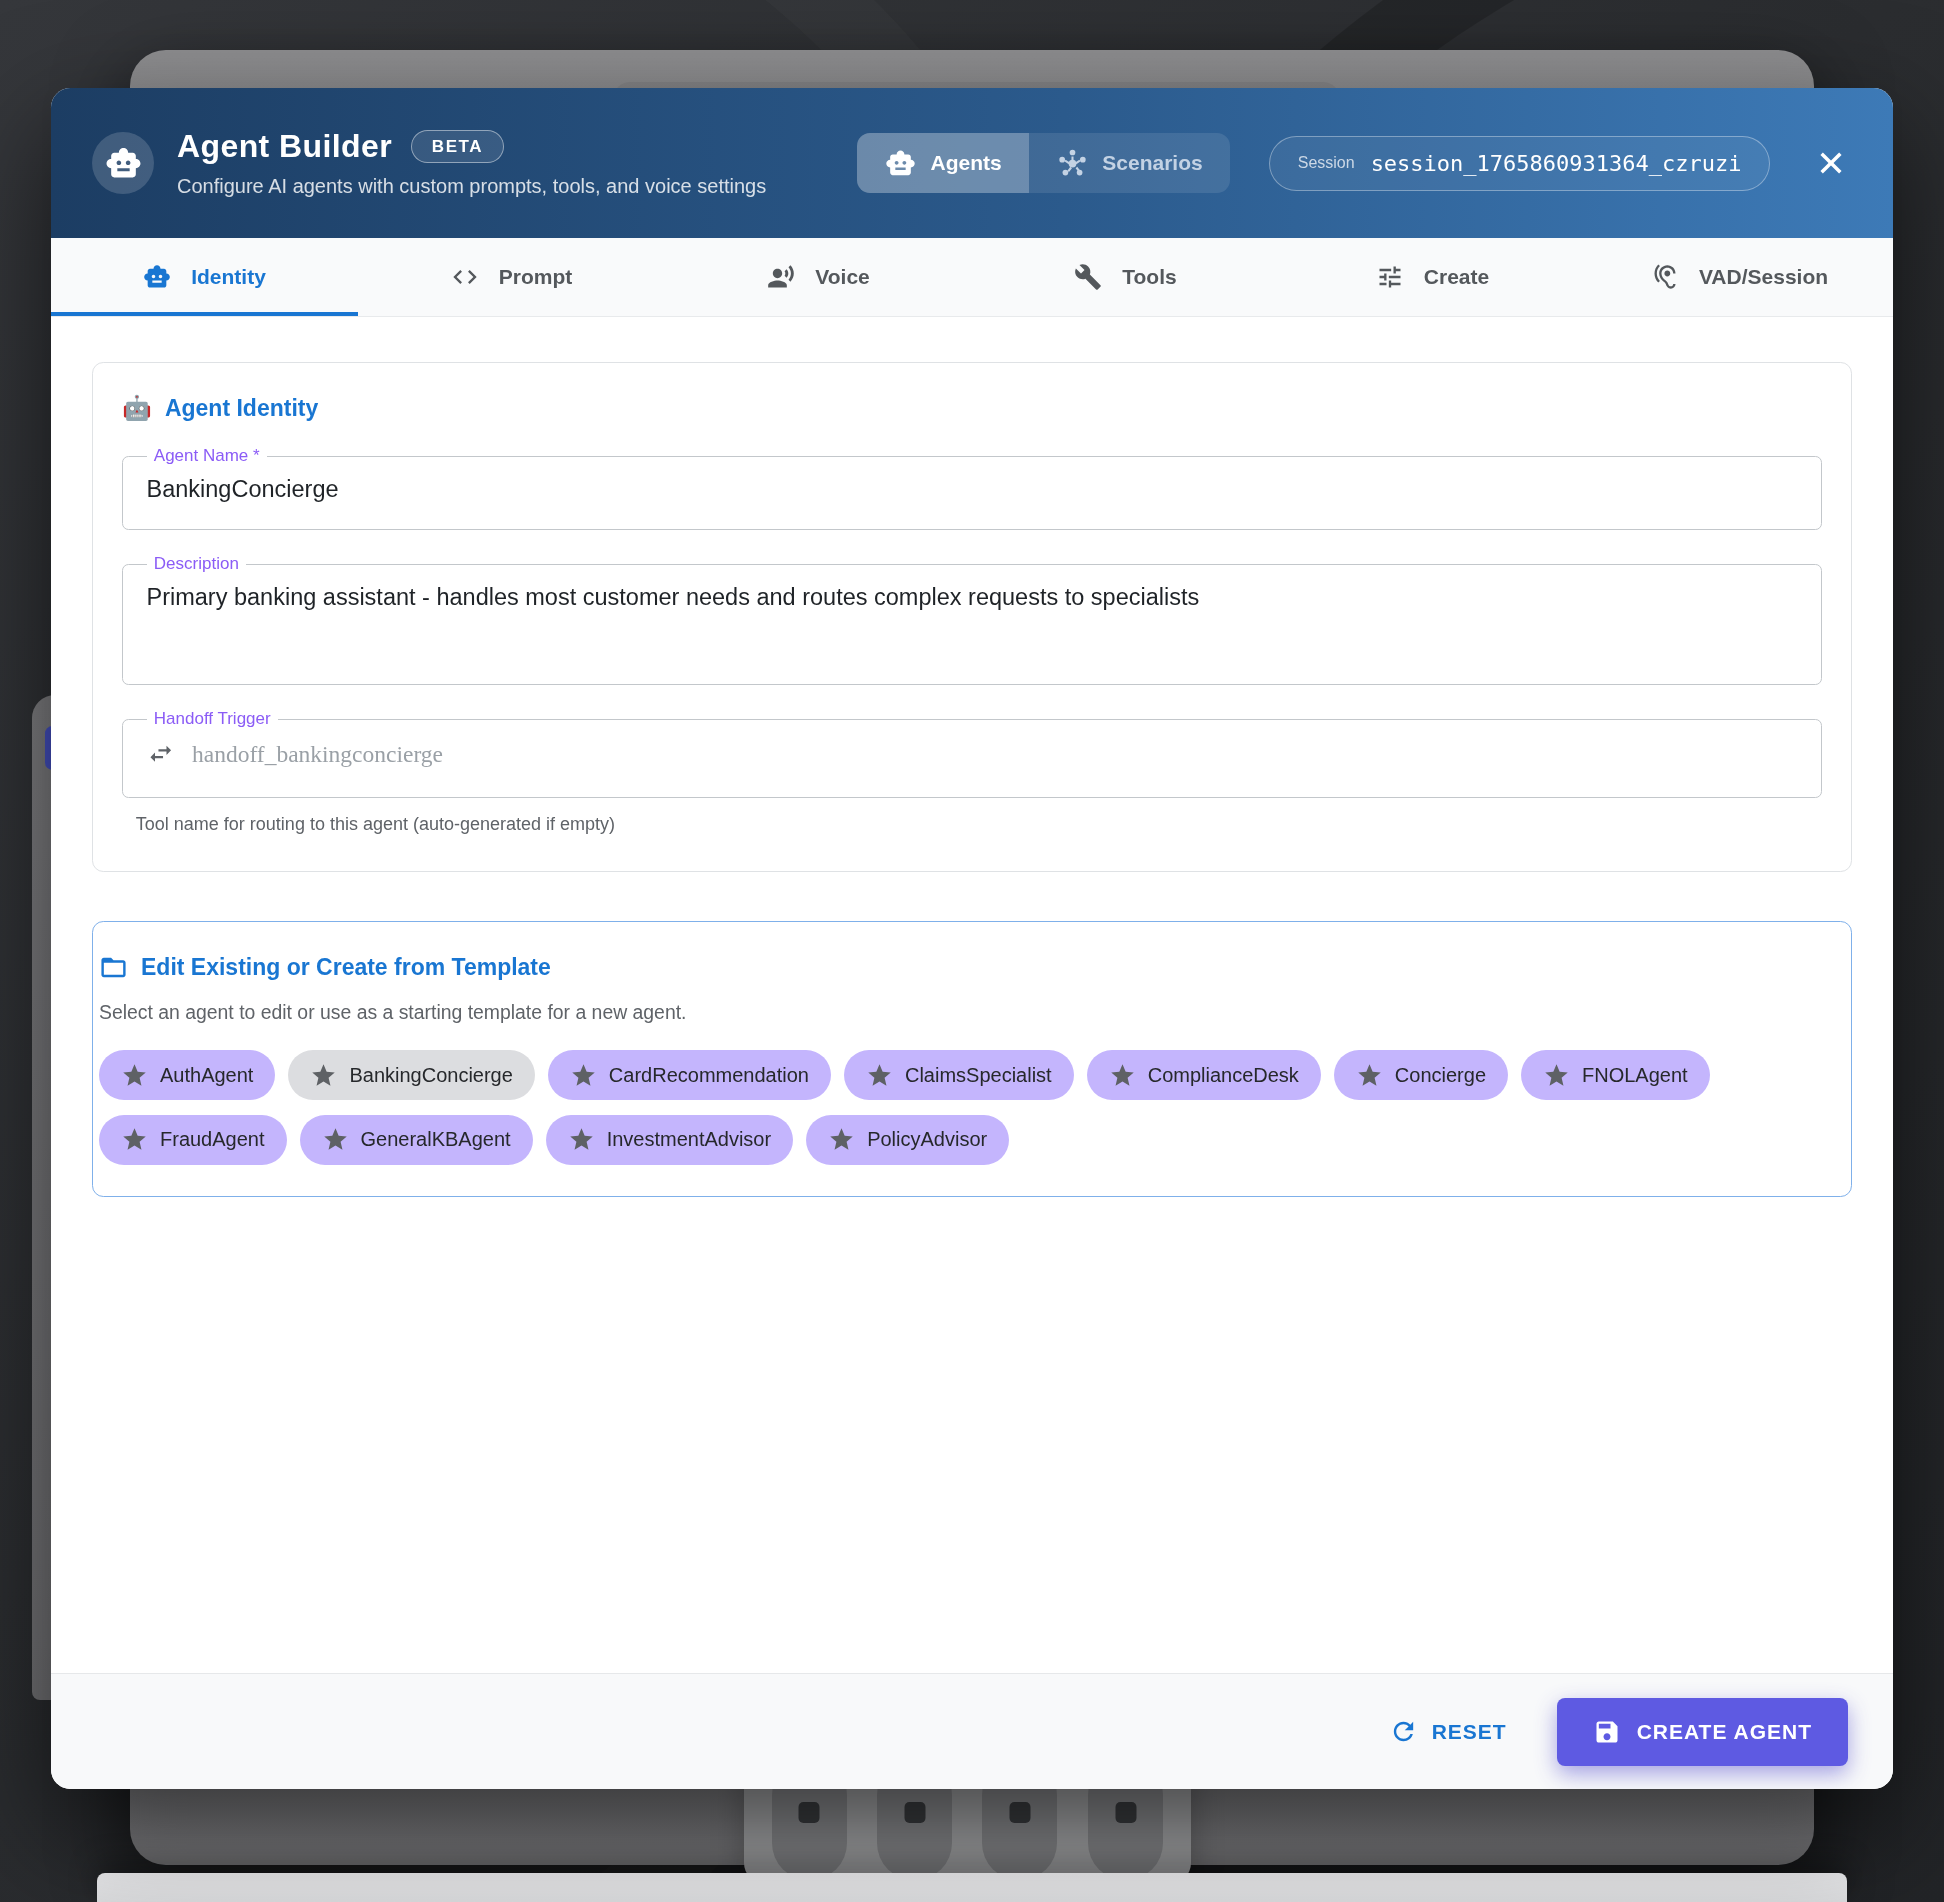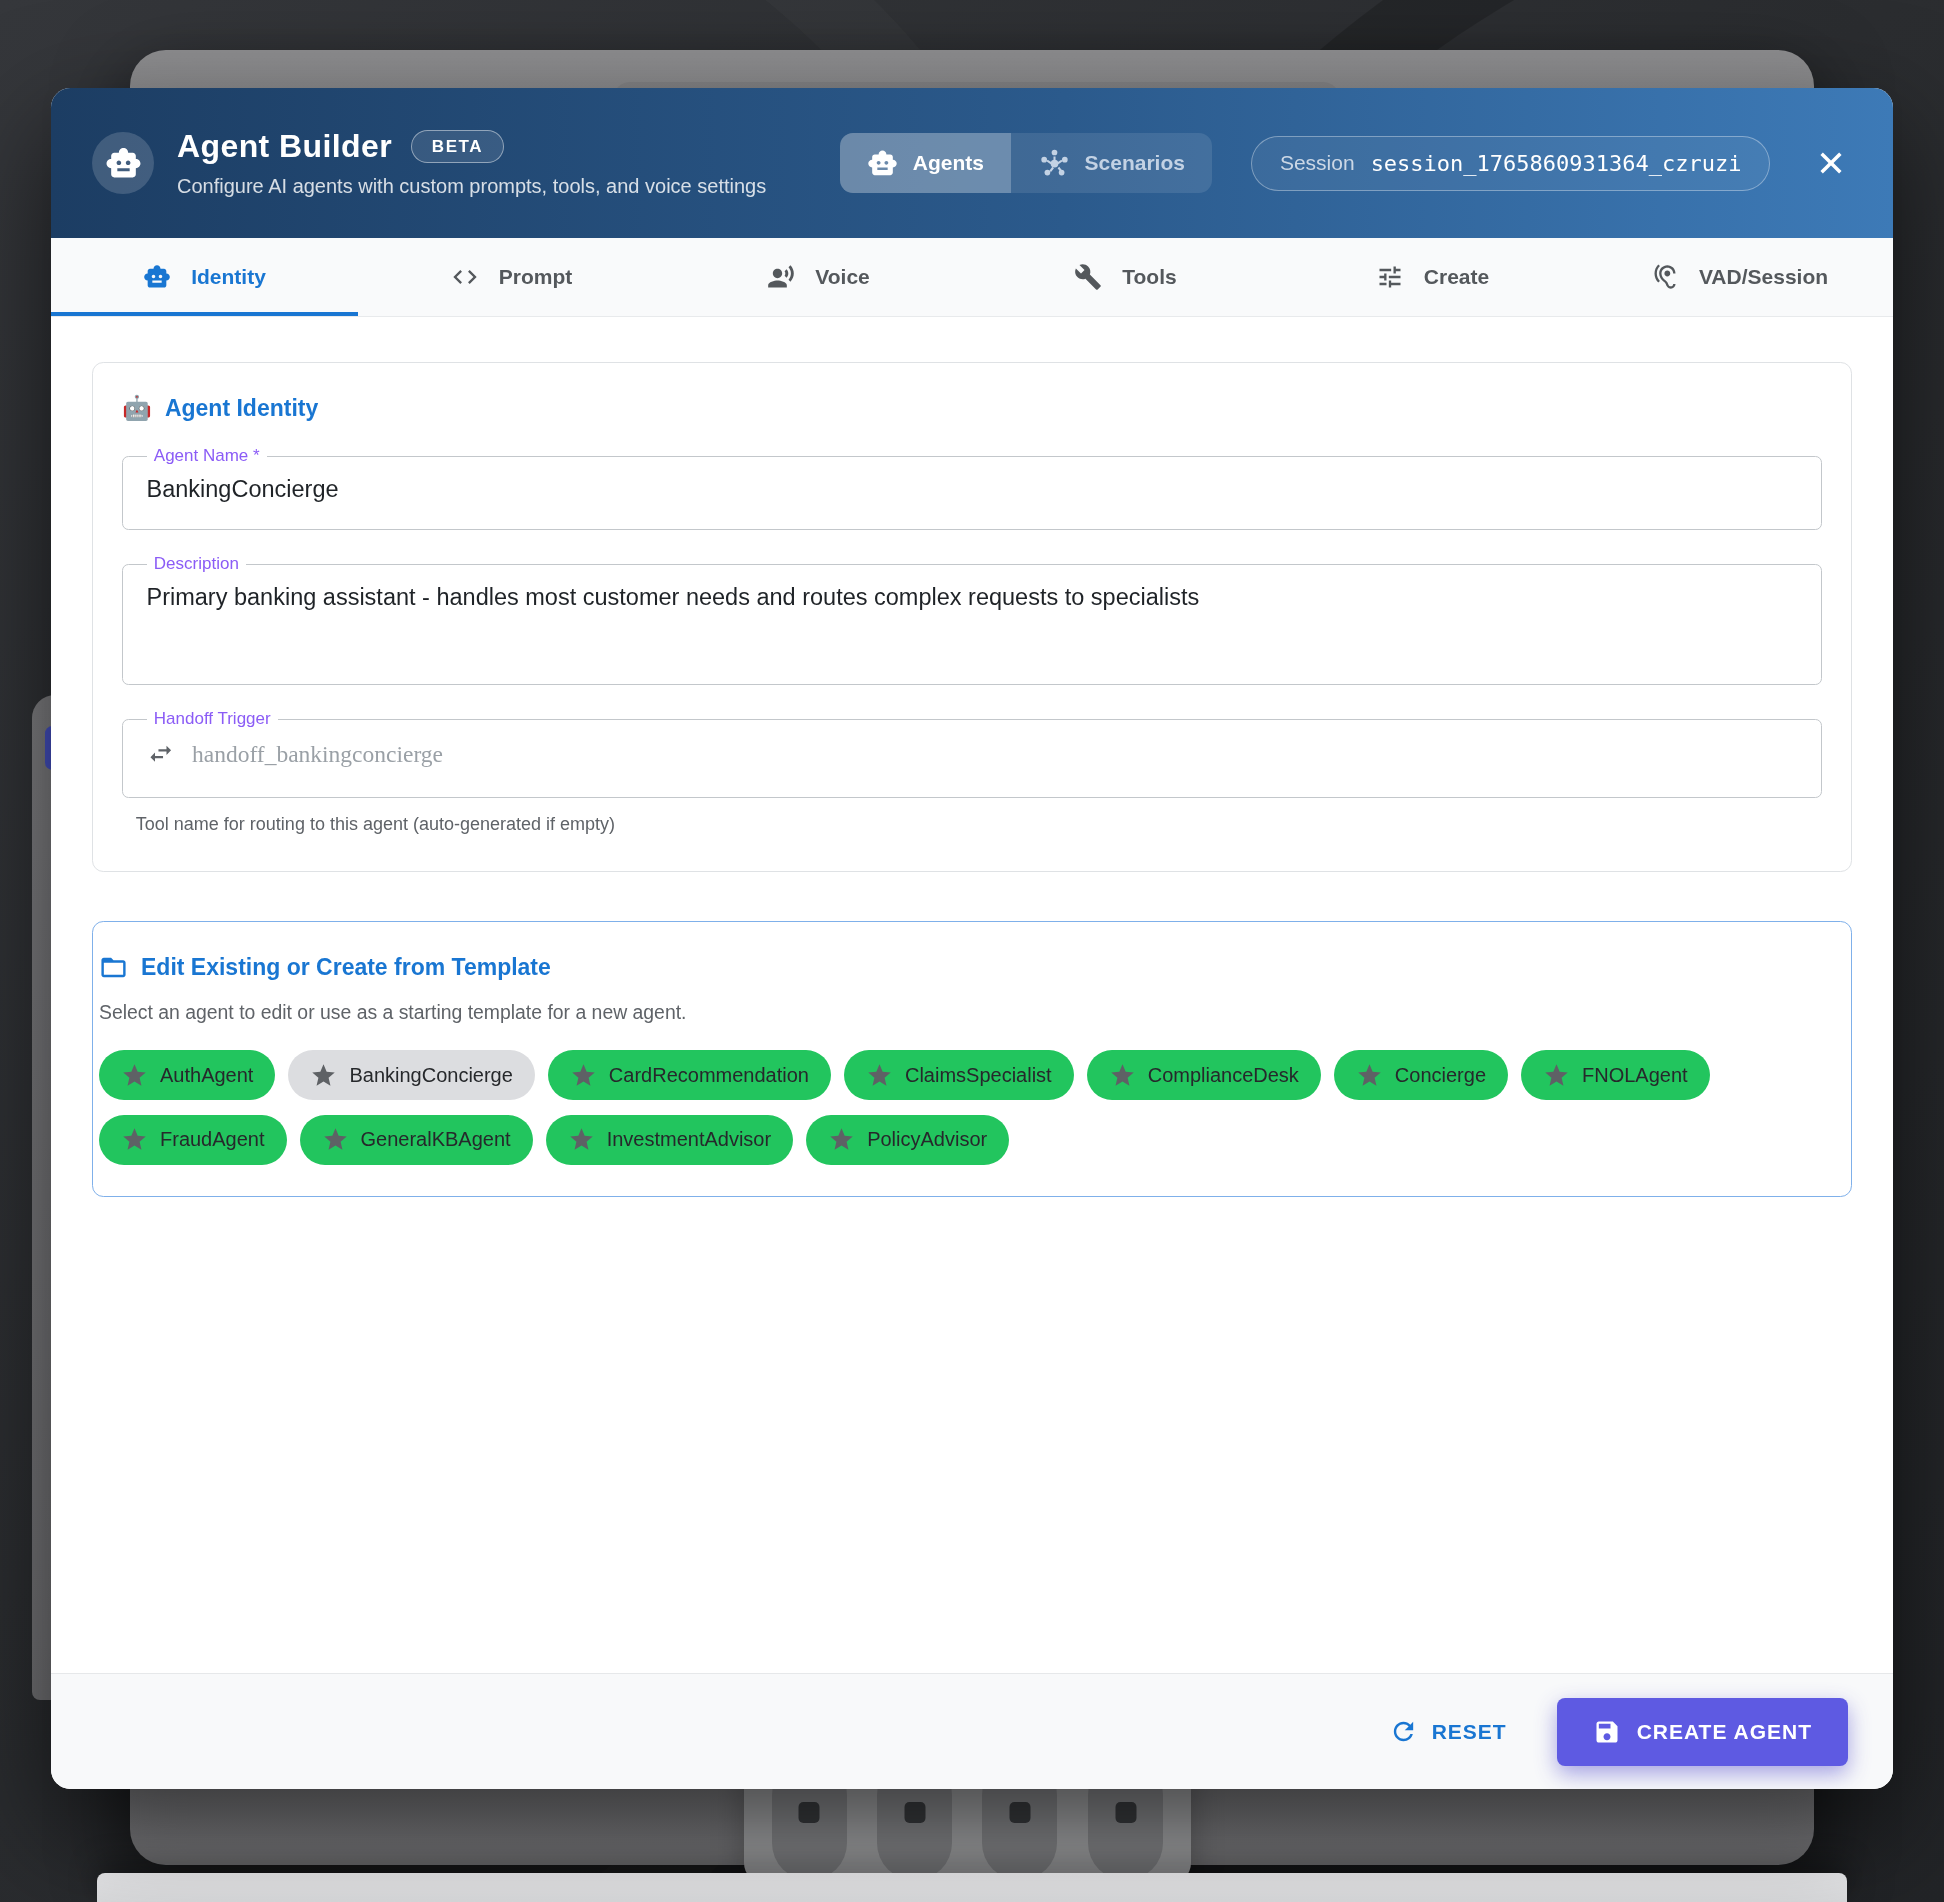--- a/index.html
+++ b/index.html
@@ -45,21 +45,21 @@
   .title-block { margin-left:23px; }
   .title-row { display:flex; align-items:center; gap:19.4px; }
   .app-title { font-size:32px; font-weight:bold; color:#ffffff; margin:0; letter-spacing:0.4px; }
   .beta-badge { font-size:17px; font-weight:bold; color:#ffffff; letter-spacing:1.6px; border:1.6px solid rgba(255,255,255,0.45); background:rgba(255,255,255,0.10); border-radius:809px; padding:5.7px 19.4px; }
   .app-subtitle { margin-top:9.7px; font-size:20px; color:rgba(255,255,255,0.82); }
   .header-nav { margin-left:auto; display:flex; background:rgba(255,255,255,0.10); border-radius:13px; overflow:hidden; height:60px; flex-shrink:0; }
   .nav-seg { display:flex; align-items:center; gap:14.6px; padding:0 27.5px; font-size:21px; font-weight:bold; color:#c3d2e4; cursor:pointer; }
   .nav-seg svg { width:31px; height:31px; fill:currentColor; }
   .nav-seg.active { background:rgba(255,255,255,0.24); color:#ffffff; }
   .session-pill { margin-left:39px; display:flex; align-items:center; gap:16px; height:55px; padding:0 27.5px; border:1.6px solid rgba(255,255,255,0.35); border-radius:809px; background:rgba(255,255,255,0.06); flex-shrink:0; }
-  .session-label { font-size:21px; color:#ccd8e6; }
+  .session-label { font-size:16px; color:#ccd8e6; }
   .session-value { font-family:"DejaVu Sans Mono", monospace; font-size:22px; color:#ffffff; }
   .close-btn { margin-left:42px; width:37px; height:37px; display:flex; align-items:center; justify-content:center; cursor:pointer; flex-shrink:0; }
   .close-btn svg { width:32px; height:32px; stroke:#ffffff; stroke-width:2.6; }
 
   
   .tabbar { height:79px; flex-shrink:0; background:#f9fafb; border-bottom:0.8px solid #e8eaec; display:flex; }
   .tab { flex:1; display:flex; align-items:center; justify-content:center; gap:20px; font-size:21px; font-weight:bold; color:#54585c; position:relative; cursor:pointer; }
   .tab svg { width:28px; height:28px; fill:currentColor; }
   .tab.active { color:#1976d2; }
   .tab.active::after { content:""; position:absolute; left:0; right:0; bottom:0; height:4px; background:#1976d2; }
@@ -78,21 +78,21 @@
   .f-desc { height:131px; }
   .f-handoff { height:89px; }
   .handoff-row { display:flex; align-items:center; gap:18px; padding:11.3px 0 0 10.5px;font-family:Liberation Serif, serif; }
   .handoff-row svg { width:27.5px; height:27.5px; fill:#5f6368; flex-shrink:0; }
   .placeholder { font-size:23.5px; color:#9aa0a6; }
   .helper-text { font-size:18px; color:#5f6368; margin:16px 0 4.9px 13.8px; }
 
   .card.template { border:1.6px solid #7fb0ea; margin-top:49px;padding-left:6px; }
   .template-subtitle { font-size:19.4px; color:#5f6368; margin-top:19.4px; }
   .chips { display:flex; flex-wrap:wrap; gap:14.6px 13px; margin-top:26px; }
-  .chip { display:flex; align-items:center; gap:12px; height:50px; padding:0 22px; border-radius:25px; background:#22c55e; font-size:20px; color:#26282b; cursor:pointer; }
+  .chip { display:flex; align-items:center; gap:12px; height:50px; padding:0 22px; border-radius:25px; background:#c4b5fd; font-size:20px; color:#26282b; cursor:pointer; }
   .chip svg { width:27px; height:27px; fill:#5e6165; flex-shrink:0; }
   .chip.selected { background:#dcdde0; }
 
   
   .footer { height:116px; flex-shrink:0; background:#f8f9fa; border-top:0.8px solid #e6e8ea; display:flex; align-items:center; justify-content:flex-end; gap:44px; padding:0 45px; }
   .reset-btn { display:flex; align-items:center; gap:13.8px; color:#1976d2; font-size:21px; font-weight:bold; letter-spacing:1px; background:none; border:none; cursor:pointer; font-family:inherit; }
   .reset-btn svg { width:29px; height:29px; fill:currentColor; }
   .create-btn { display:flex; align-items:center; gap:16px; background:#5e5ae2; color:#ffffff; font-size:21px; font-weight:bold; letter-spacing:1px; height:68px; padding:0 36px; border:none; border-radius:8px; box-shadow:0 8px 21px rgba(64,58,200,0.45); cursor:pointer; font-family:inherit; }
   .create-btn svg { width:28px; height:28px; fill:#ffffff; }
 </style>

